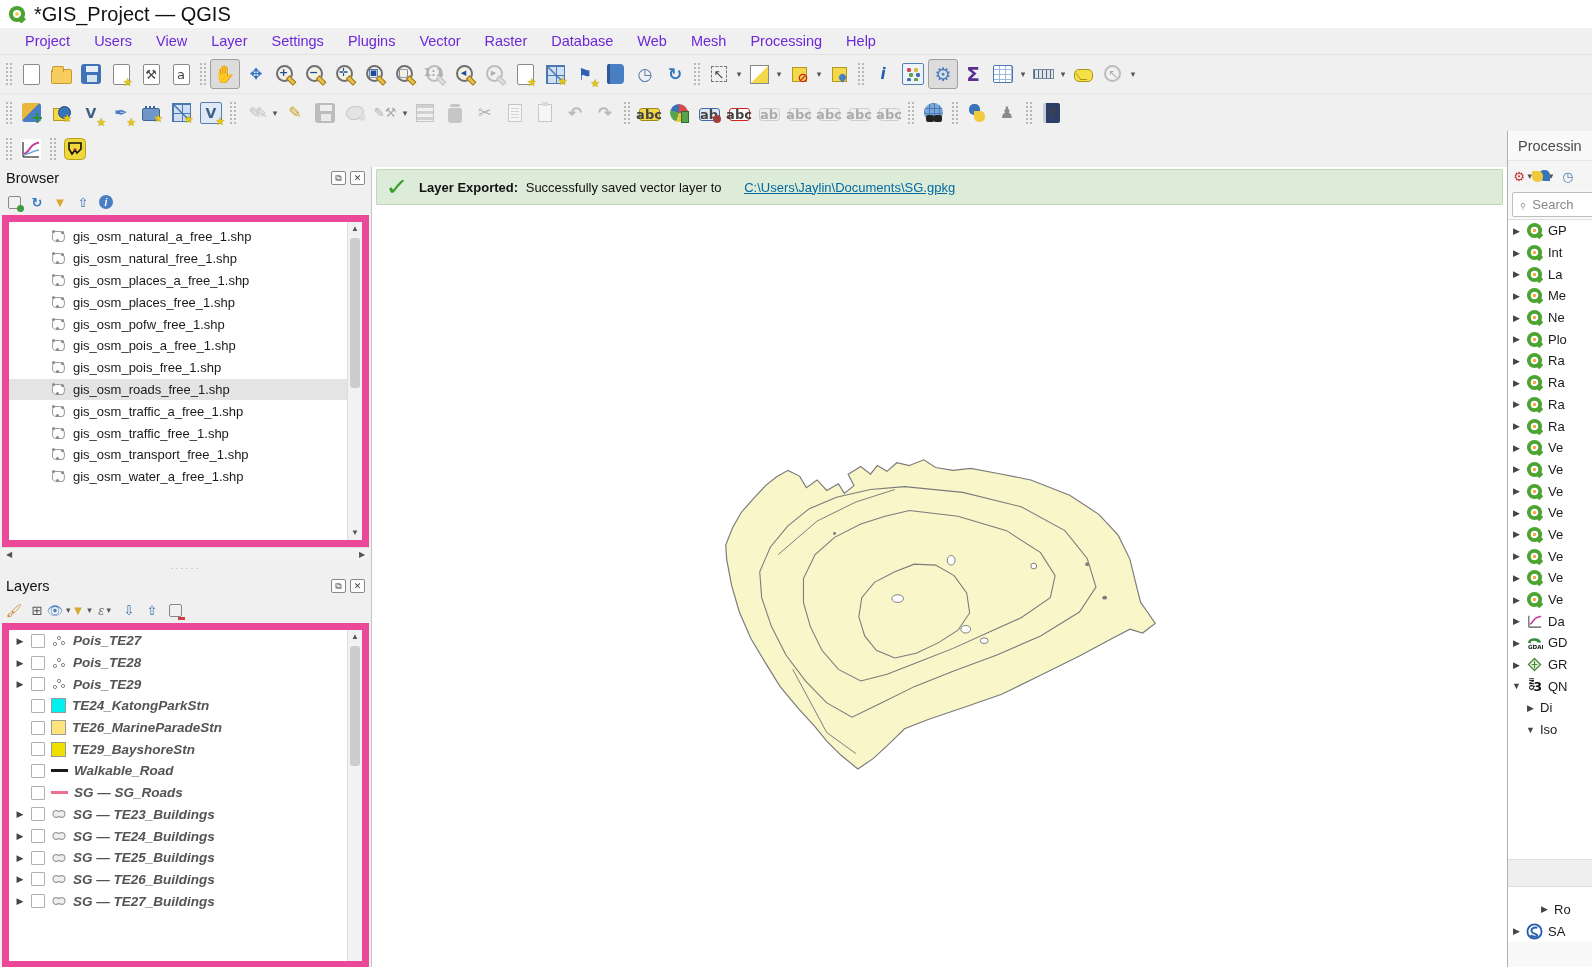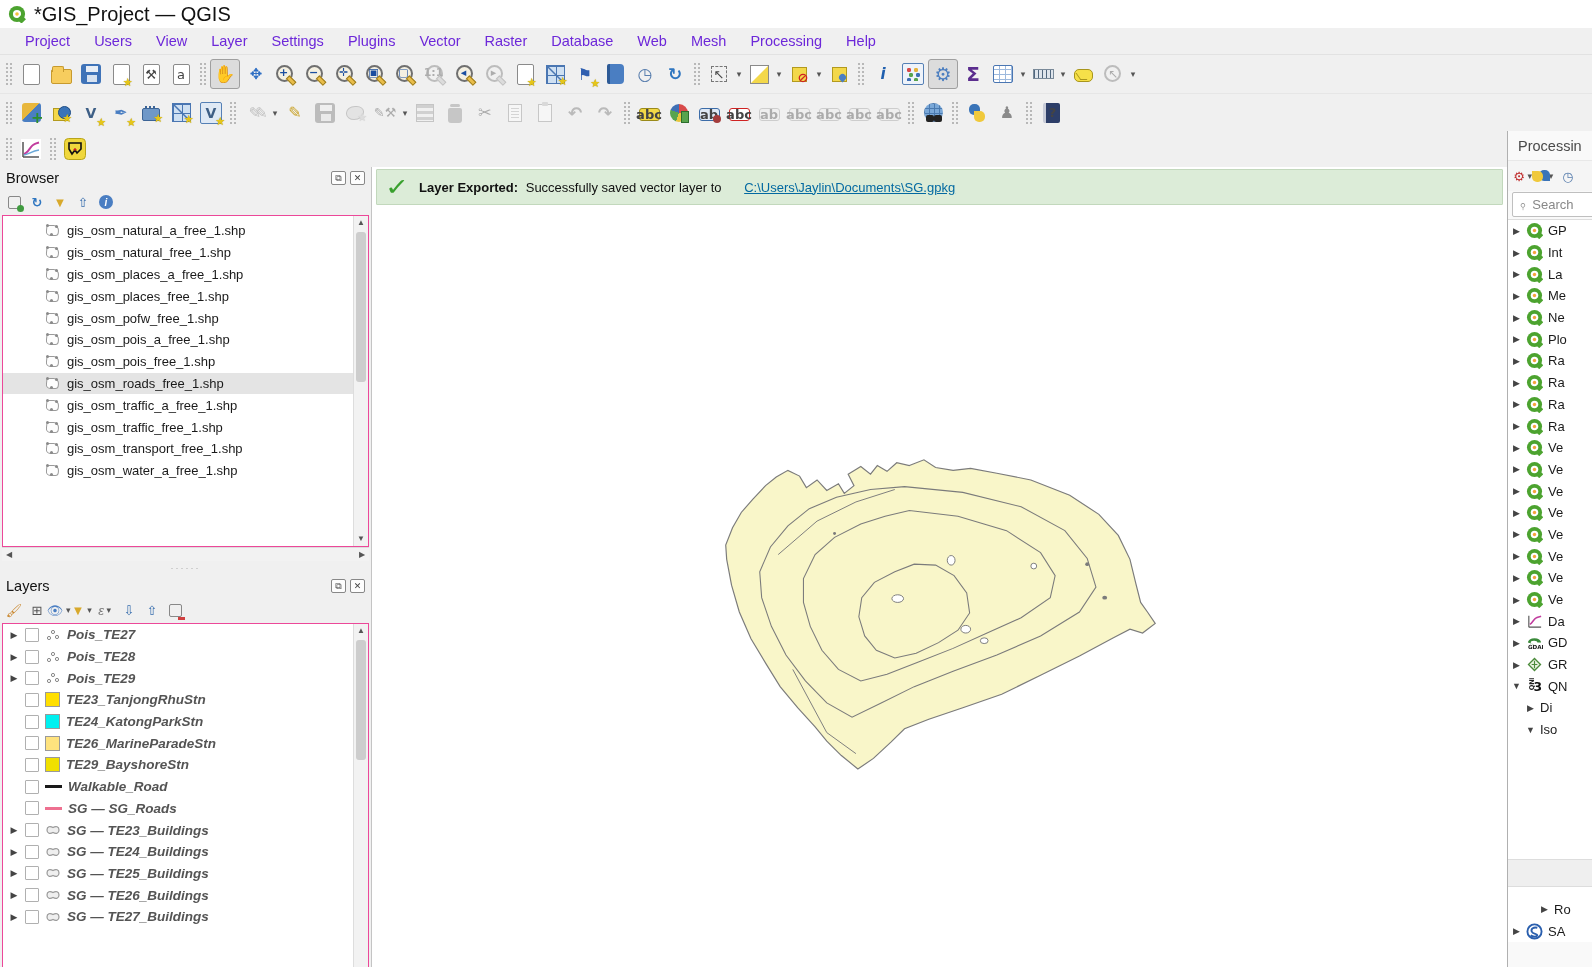--- a/index.html
+++ b/index.html
@@ -111,21 +111,21 @@
      display:flex;align-items:center;justify-content:center;color:#fff;font-size:13px;font-weight:bold;}
   
   .main{display:flex;height:837px;background:#f0f0f0;}
   .leftdock{width:371px;flex:none;display:flex;flex-direction:column;background:#f0f0f0;}
   .minitb{height:36px;display:flex;align-items:center;padding-left:2px;}
   .panel-header{height:22px;display:flex;align-items:center;padding:0 6px;}
   .panel-title{font-size:14.5px;color:#111;flex:1;}
   .win-ctl{width:15px;height:14px;border:1px solid #888;border-radius:2px;margin-left:4px;font-size:9px;line-height:12px;text-align:center;color:#444;background:#fdfdfd;}
   .panel-tools{height:26px;display:flex;align-items:center;gap:3px;padding:0 4px;}
   .ptool{width:20px;height:20px;display:flex;align-items:center;justify-content:center;font-size:13px;border-radius:2px;}
-  .list-wrap{position:relative;background:#fff;border:1px solid #ec4899;margin:0 2px;}
+  .list-wrap{position:relative;background:#fff;border:7px solid #ec4899;margin:0 2px;}
   .browser-list{height:332px;overflow:hidden;}
   .blist-inner{padding-top:4px;}
   .brow{height:21.8px;display:flex;align-items:center;padding-left:42px;gap:7px;font-size:13px;color:#1a1a1a;white-space:nowrap;}
   .brow.selected{background:#e4e4e4;}
   .shp-ic{width:15px;height:13px;flex:none;position:relative;}
   .shp-ic::before{content:"";position:absolute;inset:1px;border:1.4px solid #9a9a9a;border-radius:2px 6px 3px 5px;transform:skew(-6deg);background:#fdfdfd;}
   .shp-ic::after{content:"";position:absolute;width:3px;height:3px;border-radius:50%;background:#8a8a8a;top:0;left:1px;box-shadow:9px 1px #8a8a8a,4px 9px #8a8a8a;}
   .vscroll{position:absolute;top:0;right:0;bottom:0;width:15px;background:#f2f2f2;border-left:1px solid #ddd;}
   .vscroll .arr{height:14px;font-size:8px;color:#555;text-align:center;line-height:14px;}
   .vscroll .arr.bottom{position:absolute;bottom:0;left:0;right:0;}
@@ -648,26 +648,20 @@
             <svg class="sym sym-pts" viewBox="0 0 16 14">
               <circle cx="4" cy="10" r="1.6" fill="none" stroke="#888"></circle>
               <circle cx="8" cy="4" r="1.6" fill="none" stroke="#888"></circle>
               <circle cx="12" cy="9" r="1.6" fill="none" stroke="#888"></circle>
             </svg>
             <span class="lname">Pois_TE29</span>
           </div>
           <div class="lrow">
             <span class="arrow"></span>
             <span class="cbx"></span>
-            <span class="sym sym-fill" style="background: rgb(255, 223, 0);"></span>
-            <span class="lname">TE23_TanjongRhuStn</span>
-          </div>
-          <div class="lrow">
-            <span class="arrow"></span>
-            <span class="cbx"></span>
             <span class="sym sym-fill" style="background: rgb(0, 240, 240);"></span>
             <span class="lname">TE24_KatongParkStn</span>
           </div>
           <div class="lrow">
             <span class="arrow"></span>
             <span class="cbx"></span>
             <span class="sym sym-fill" style="background: rgb(255, 227, 126);"></span>
             <span class="lname">TE26_MarineParadeStn</span>
           </div>
           <div class="lrow">

